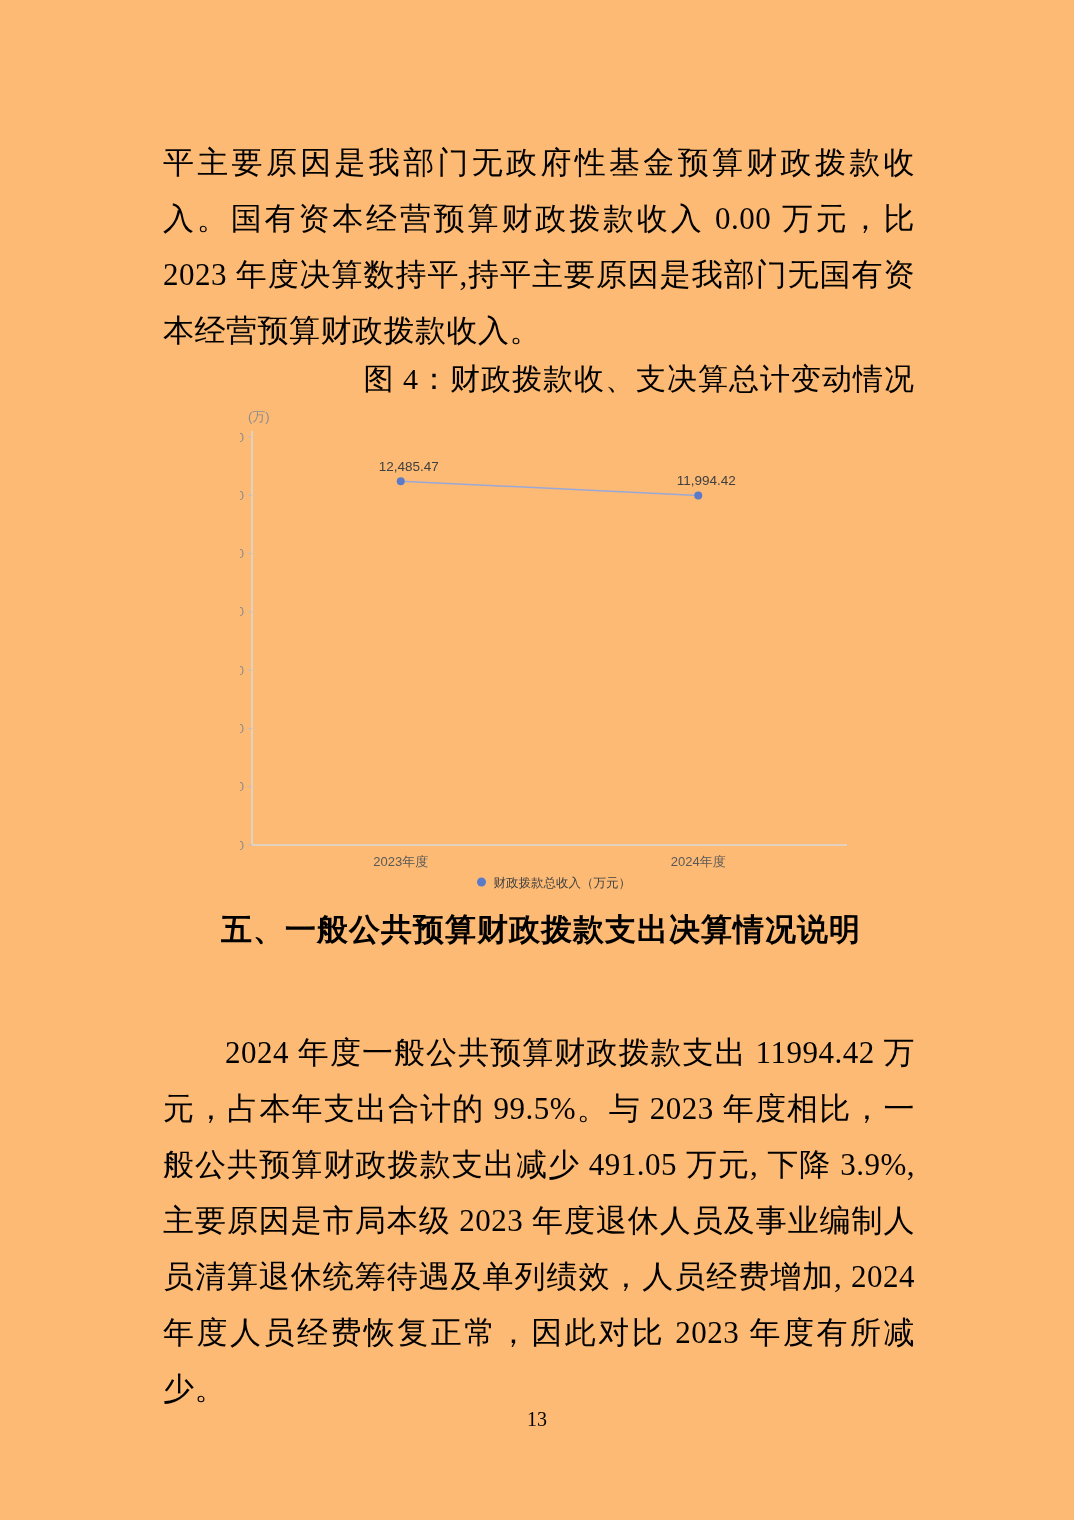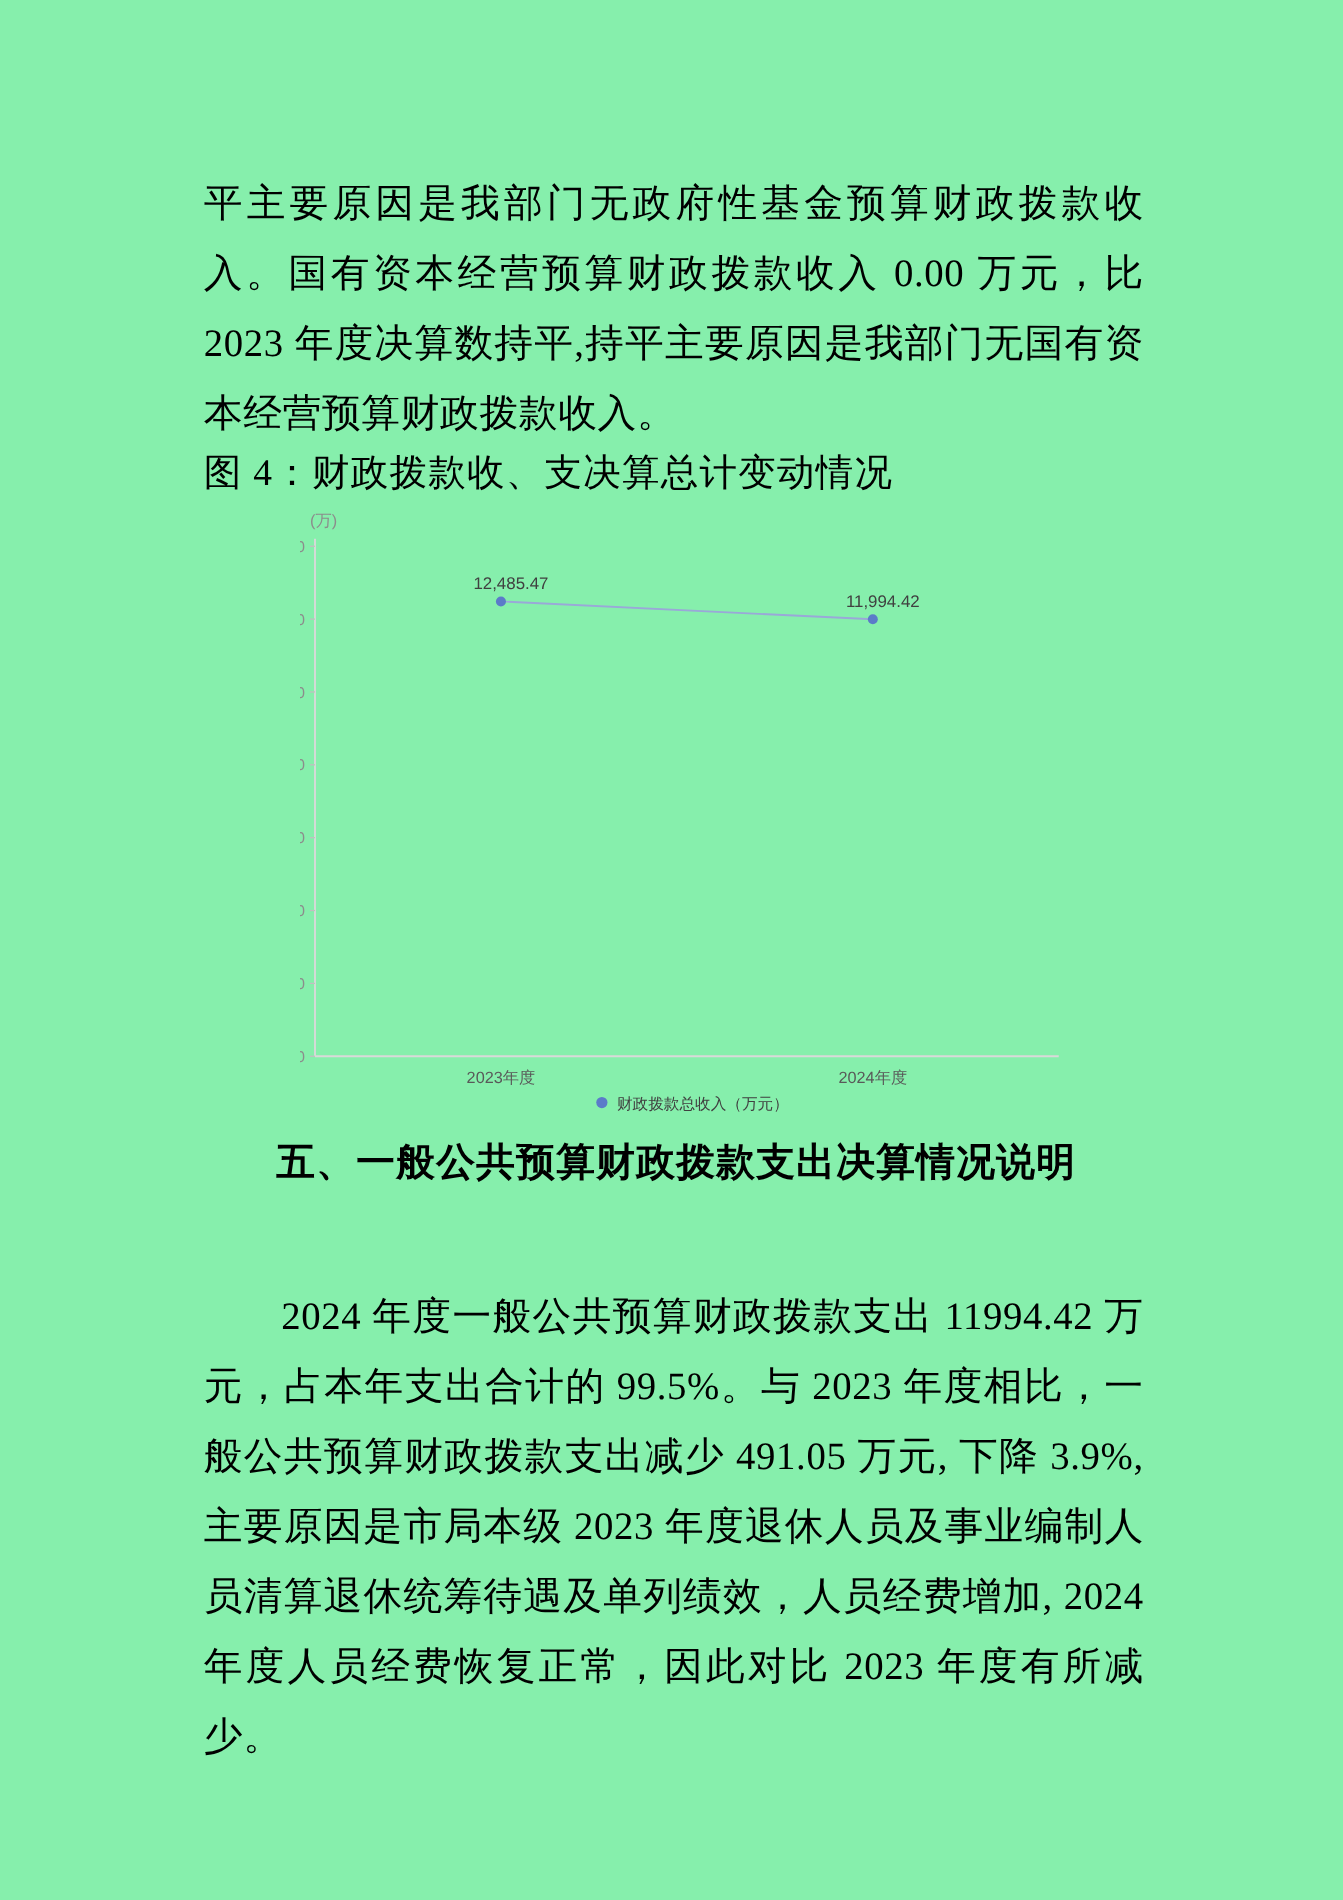--- a/index.html
+++ b/index.html
@@ -6,36 +6,36 @@
   html, body { background: #ffffff; }
   body {
     width: 1074px; height: 1520px;
     font-family: "Liberation Serif", "DejaVu Serif", serif;
     color: #000000;
     position: relative;
   }
   .page {
     position: absolute; left: 0; top: 0;
     width: 1074px; height: 1520px;
-    background: #86efac; overflow: hidden;
+    background: #fdba74; overflow: hidden;
   }
   .bodytext {
     position: absolute;
     left: 163px; width: 752px;
     font-size: 31px; line-height: 56px;
     text-align: justify;
     letter-spacing: 0.5px;
   }
   .p-cont { top: 135px; }
   .p-body { top: 1025px; text-indent: 62px; }
   .fig-title {
     position: absolute;
     left: 163px; width: 752px; top: 357px;
     font-size: 30px; line-height: 44px;
-    text-align: left;
+    text-align: right;
     letter-spacing: 1px;
   }
   .sec-heading {
     position: absolute;
     left: 163px; width: 800px; top: 908px;
     font-family: "Liberation Sans", "DejaVu Sans", sans-serif;
     font-weight: bold;
     font-size: 31px; line-height: 44px;
     text-indent: 58px;
     letter-spacing: 1px;
@@ -97,14 +97,15 @@
         <circle cx="241.5" cy="482" r="4.5" fill="#5b7bc9"></circle>
         <text x="253.5" y="487" text-anchor="start" fill="#404040" font-size="12.5">财政拨款总收入（万元）</text>
       </svg>
   </div>
 
   <div class="sec-heading">五、一般公共预算财政拨款支出决算情况说明</div>
 
 
   <p class="bodytext p-body">2024 年度一般公共预算财政拨款支出 11994.42 万元，占本年支出合计的 99.5%。与 2023 年度相比，一般公共预算财政拨款支出减少 491.05 万元, 下降 3.9%, 主要原因是市局本级 2023 年度退休人员及事业编制人员清算退休统筹待遇及单列绩效，人员经费增加, 2024 年度人员经费恢复正常，因此对比 2023 年度有所减少。</p>
 
+  <div class="page-number">13</div>
 
 </div>
 
 </body></html>

